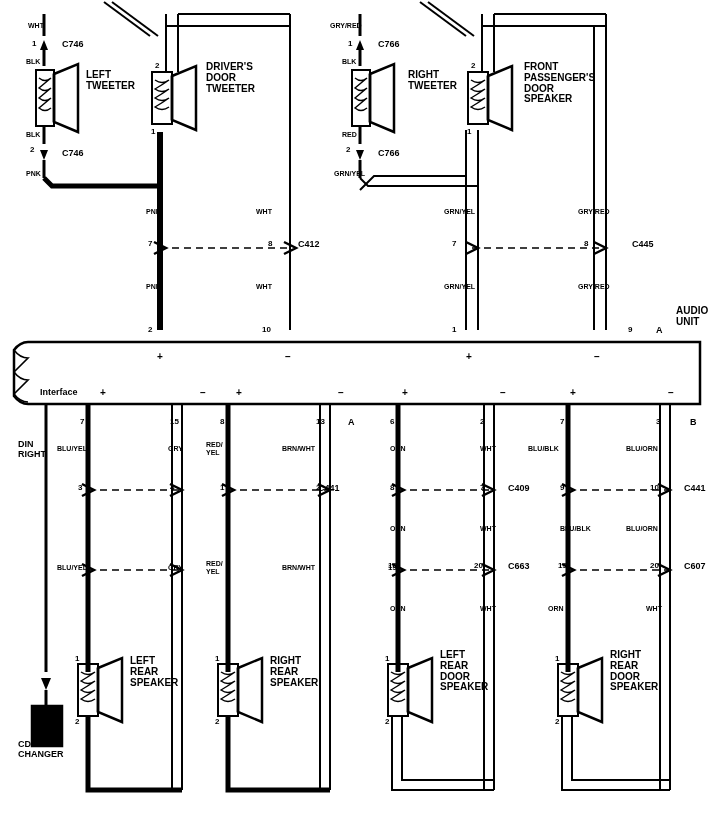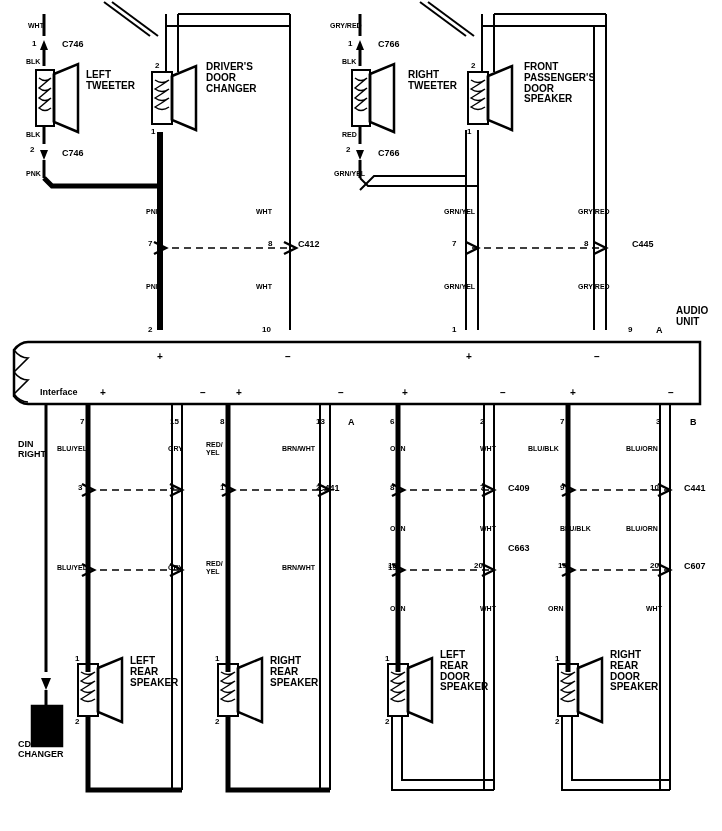--- a/index.html
+++ b/index.html
@@ -186,21 +186,21 @@
 <div class="lbl t9" style="left:62px;top:40px;">C746</div>
 <div class="lbl t7" style="left:26px;top:58px;">BLK</div>
 <div class="lbl t7" style="left:26px;top:131px;">BLK</div>
 <div class="lbl t8" style="left:30px;top:146px;">2</div>
 <div class="lbl t9" style="left:62px;top:149px;">C746</div>
 <div class="lbl t7" style="left:26px;top:170px;">PNK</div>
 <div class="lbl t10" style="left:86px;top:70px;">LEFT
 TWEETER</div>
 <div class="lbl t10" style="left:206px;top:62px;">DRIVER'S
 DOOR
-CHANGER</div>
+TWEETER</div>
 <div class="lbl t8" style="left:155px;top:62px;">2</div>
 <div class="lbl t8" style="left:151px;top:128px;">1</div>
 
 <div class="lbl t7" style="left:146px;top:208px;">PNK</div>
 <div class="lbl t7" style="left:256px;top:208px;">WHT</div>
 <div class="lbl t8" style="left:148px;top:240px;">7</div>
 <div class="lbl t8" style="left:268px;top:240px;">8</div>
 <div class="lbl t9" style="left:298px;top:240px;">C412</div>
 <div class="lbl t7" style="left:146px;top:283px;">PNK</div>
 <div class="lbl t7" style="left:256px;top:283px;">WHT</div>
@@ -295,21 +295,21 @@
 <div class="lbl t8" style="left:480px;top:418px;">2</div>
 <div class="lbl t7" style="left:390px;top:445px;">ORN</div>
 <div class="lbl t7" style="left:480px;top:445px;">WHT</div>
 <div class="lbl t8" style="left:390px;top:484px;">8</div>
 <div class="lbl t8" style="left:480px;top:484px;">7</div>
 <div class="lbl t9" style="left:508px;top:484px;">C409</div>
 <div class="lbl t7" style="left:390px;top:525px;">ORN</div>
 <div class="lbl t7" style="left:480px;top:525px;">WHT</div>
 <div class="lbl t8" style="left:388px;top:562px;">19</div>
 <div class="lbl t8" style="left:474px;top:562px;">20</div>
-<div class="lbl t9" style="left:508px;top:544px;">C663</div>
+<div class="lbl t9" style="left:508px;top:562px;">C663</div>
 <div class="lbl t7" style="left:390px;top:605px;">ORN</div>
 <div class="lbl t7" style="left:480px;top:605px;">WHT</div>
 <div class="lbl t8" style="left:385px;top:655px;">1</div>
 <div class="lbl t8" style="left:385px;top:718px;">2</div>
 <div class="lbl t10" style="left:440px;top:650px;">LEFT
 REAR
 DOOR
 SPEAKER</div>
 
 <div class="lbl t8" style="left:560px;top:418px;">7</div>

